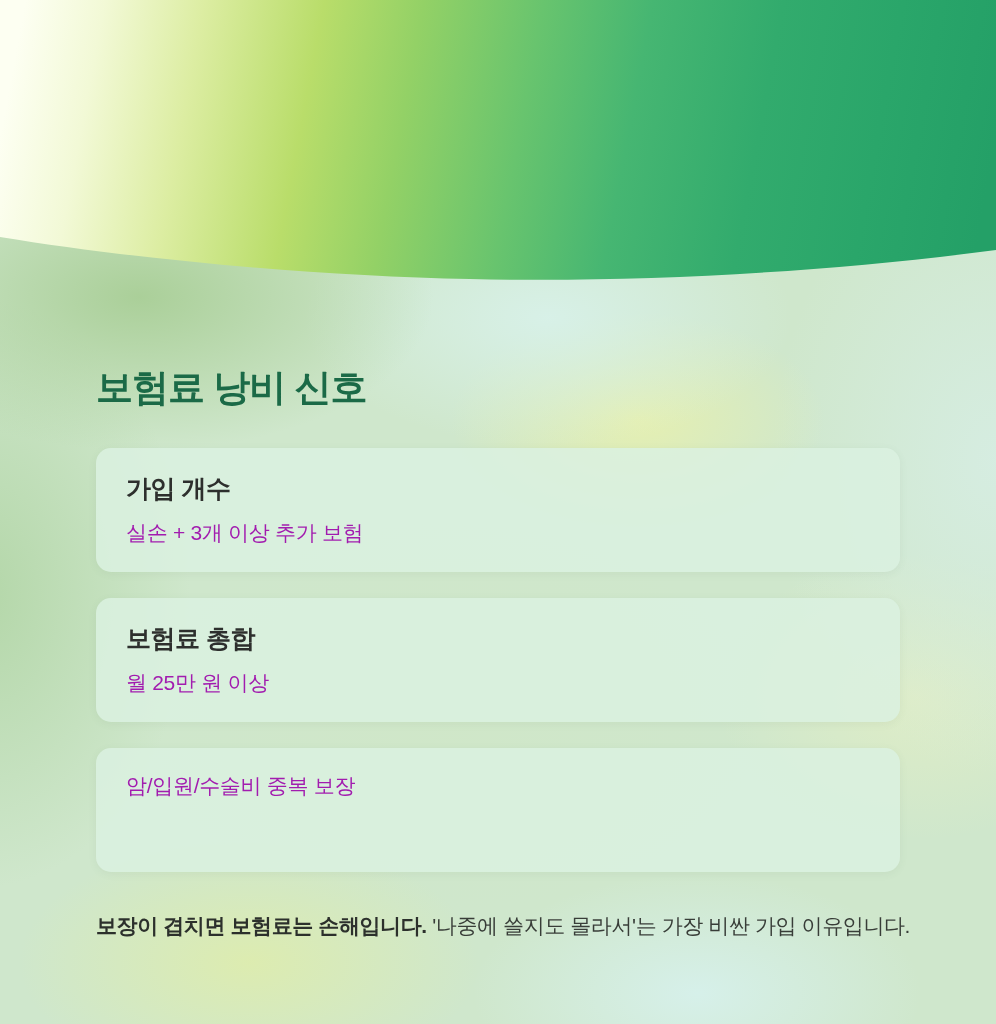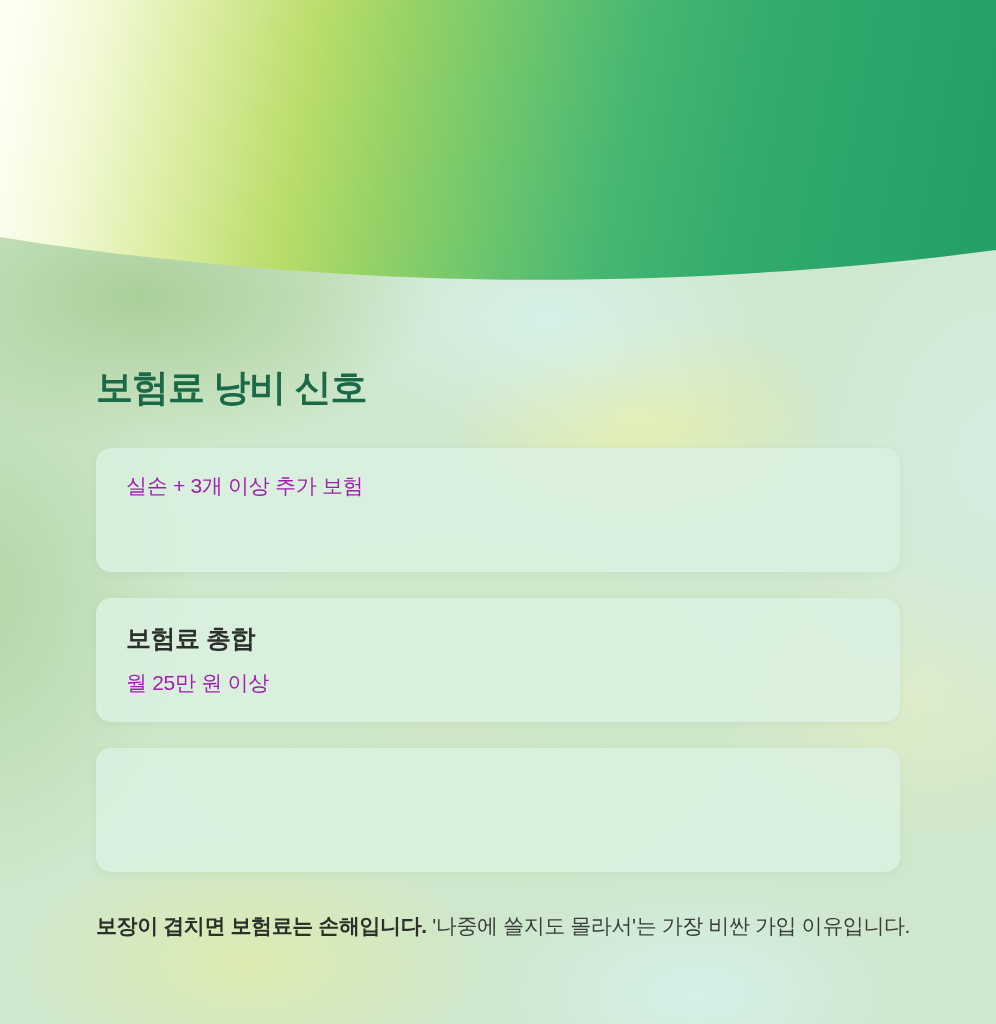--- a/index.html
+++ b/index.html
@@ -110,24 +110,26 @@
       <stop offset="0.88" stop-color="#2aa66a"></stop>
       <stop offset="1" stop-color="#24a067"></stop>
     </linearGradient>
   </defs>
   <path d="M0,0 H996 V250 C 830,272 640,283 470,279 C 320,276 140,260 0,237 Z" fill="url(#hdr)"></path>
 </svg>
 
 <h1 class="page-title">보험료 낭비 신호</h1>
 
 <div class="card card-1">
+  <p class="card-title">가입 개수</p>
   <p class="card-desc">실손 + 3개 이상 추가 보험</p>
 </div>
 
 <div class="card card-2">
   <p class="card-title">보험료 총합</p>
   <p class="card-desc">월 25만 원 이상</p>
 </div>
 
 <div class="card card-3">
+  <p class="card-desc">암/입원/수술비 중복 보장</p>
 </div>
 
 <p class="footnote"><b>보장이 겹치면 보험료는 손해입니다.</b><span> '나중에 쓸지도 몰라서'는 가장 비싼 가입 이유입니다.</span></p>
 
 </body></html>

